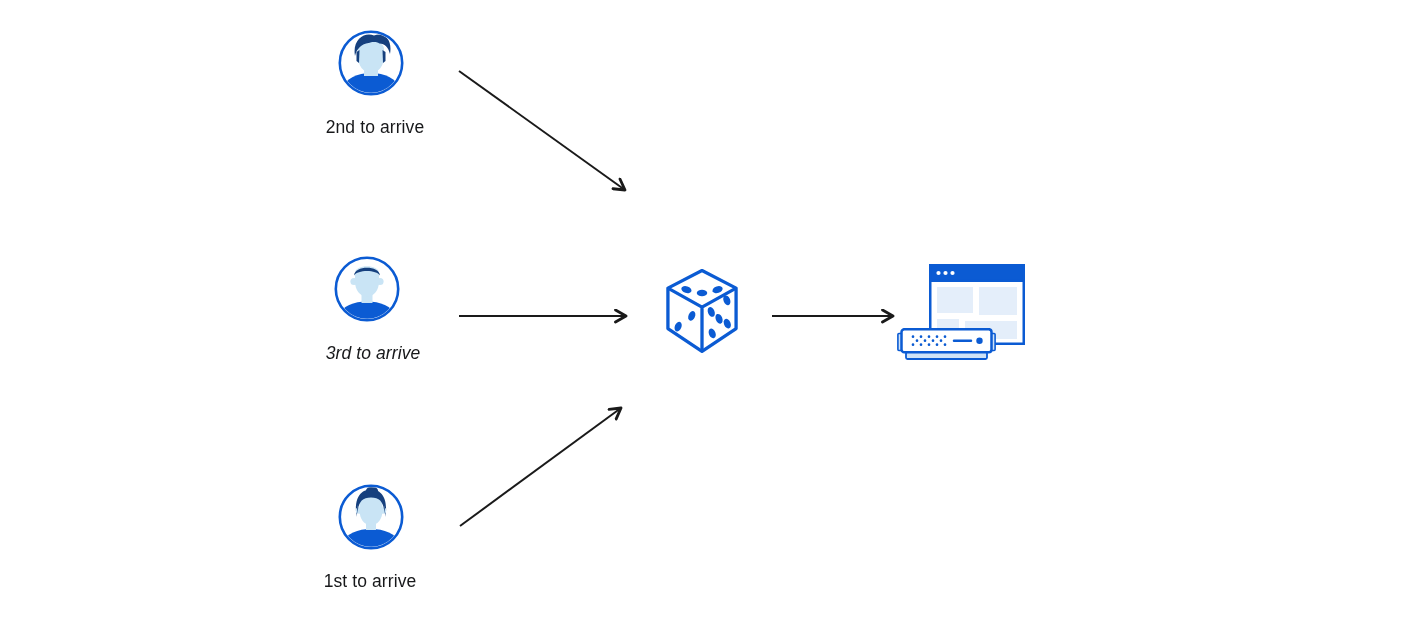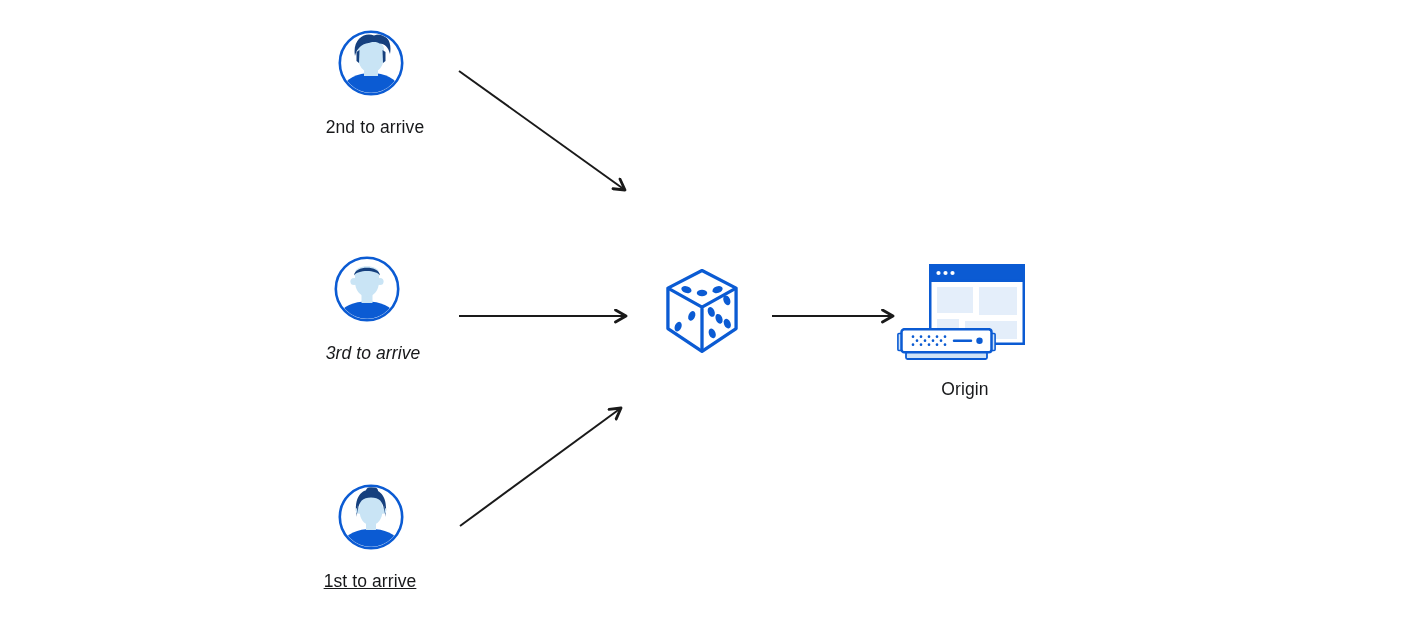--- a/index.html
+++ b/index.html
@@ -27,21 +27,21 @@
     position: absolute;
     width: 200px;
     text-align: center;
     font-size: 17.5px;
     line-height: 22px;
     color: #17181a;
     letter-spacing: 0.1px;
   }
   .lbl-2nd    { left: 275px; top: 116px; }
   .lbl-3rd    { left: 273px; top: 342px; font-style: italic; }
-  .lbl-1st    { left: 270px; top: 570px; text-decoration: underline; }
+  .lbl-1st    { left: 270px; top: 570px; }
   .lbl-origin { left: 865px; top: 378px; }
 
   .av-2nd  { left: 338px; top: 30px;  width: 66px; height: 66px; }
   .av-3rd  { left: 334px; top: 256px; width: 66px; height: 66px; }
   .av-1st  { left: 338px; top: 484px; width: 66px; height: 66px; }
   .dice    { left: 665px; top: 266px; width: 74px; height: 90px; }
   .browser { left: 929px; top: 264px; width: 96px; height: 81px; }
   .server  { left: 897px; top: 328px; width: 99px; height: 33px; }
 </style>
 </head>
@@ -164,15 +164,14 @@
         <circle cx="44" cy="12.7" r="1.35"></circle>
       <circle cx="16" cy="16.7" r="1.35"></circle>
         <circle cx="24" cy="16.7" r="1.35"></circle>
         <circle cx="32" cy="16.7" r="1.35"></circle>
         <circle cx="40" cy="16.7" r="1.35"></circle>
         <circle cx="48" cy="16.7" r="1.35"></circle>
     </g>
     <line x1="57" y1="12.7" x2="74" y2="12.7" stroke="#0b5bd3" stroke-width="2.5" stroke-linecap="round"></line>
     <circle cx="82.5" cy="12.7" r="3.2" fill="#0b5bd3"></circle>
   </svg>
-  <div class="node-label lbl-origin">Origin</div>
 
 </div>
 
 </body></html>

